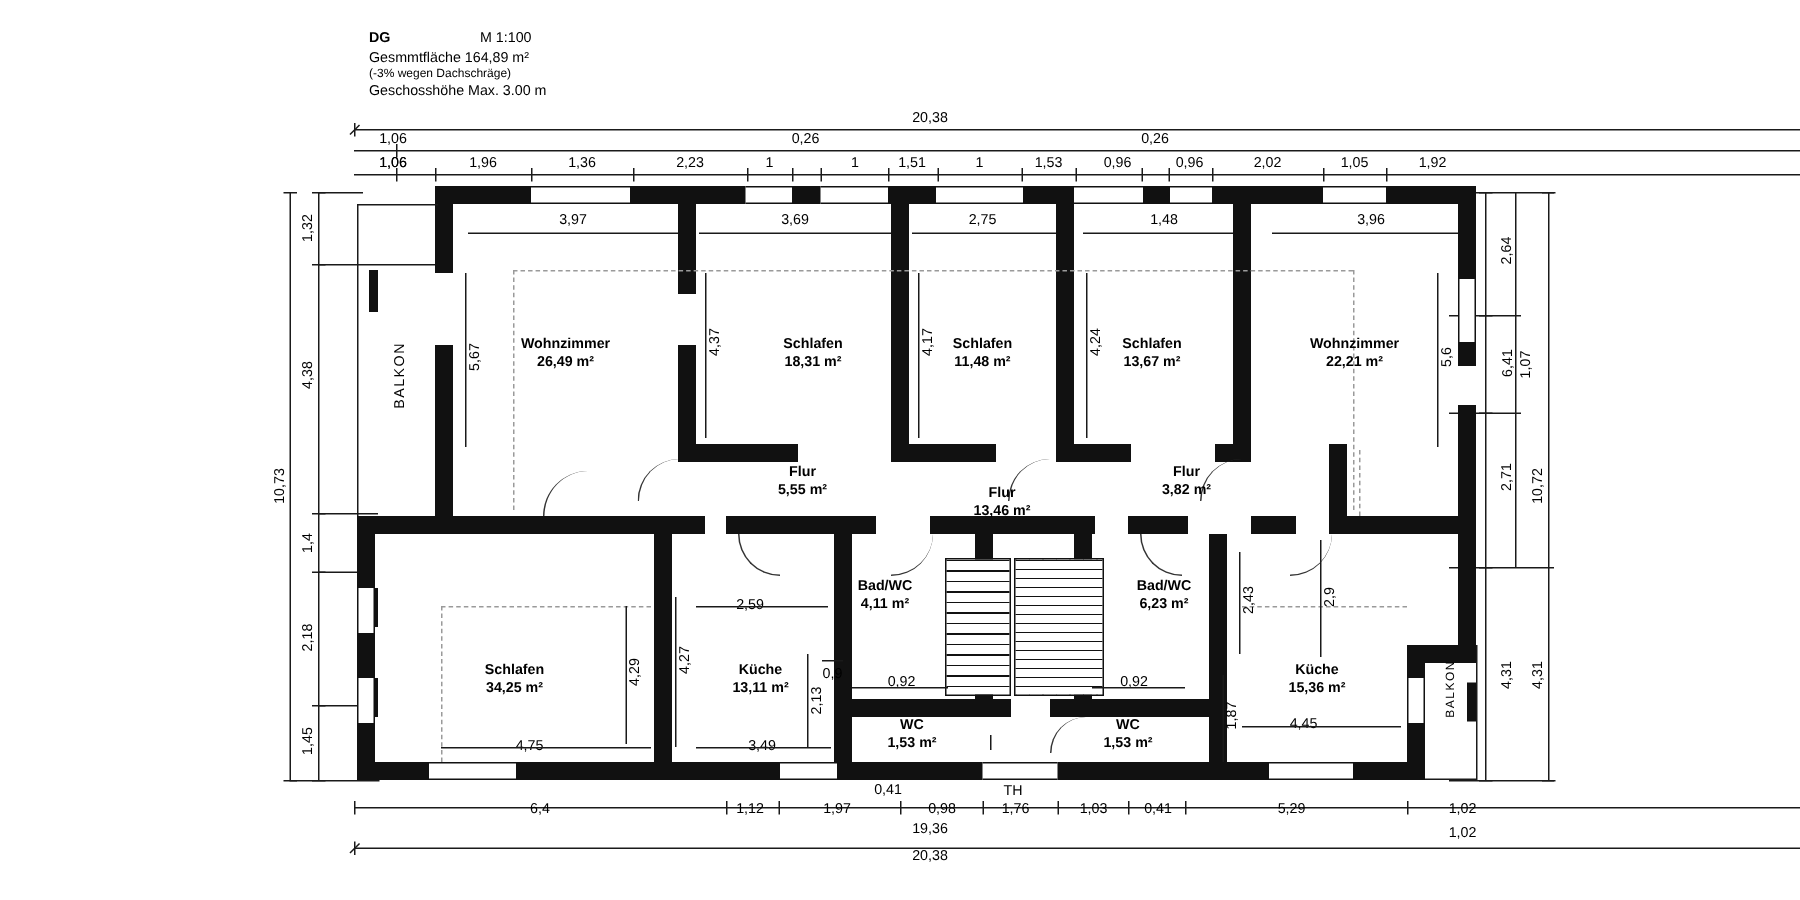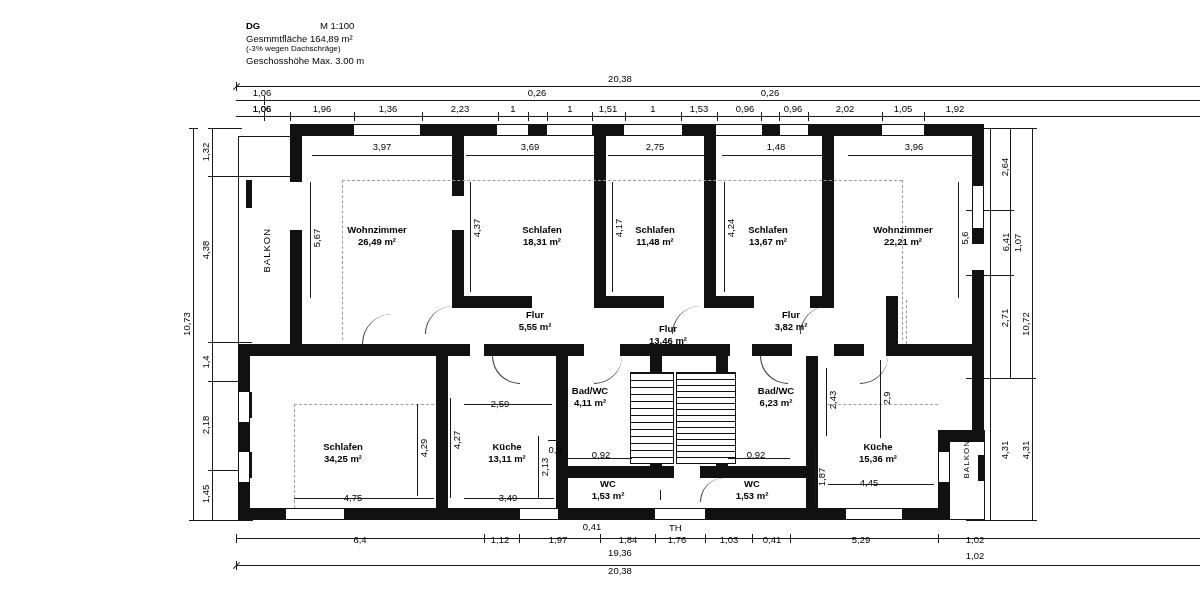--- a/index.html
+++ b/index.html
@@ -171,21 +171,21 @@
   <div class="dl" style="left:236px; top:565px; width:1028px; height:1px;"></div>
   <div class="t c" style="left:620px; top:566px;">20,38</div>
   <div class="tick" style="left:236px; top:561px;"></div>
 
   <div class="dl" style="left:236px; top:538px; width:1028px; height:1px;"></div>
   <div class="t c" style="left:620px; top:548px;">19,36</div>
 
   <div class="t c" style="left:360px; top:535px;">6,4</div>
   <div class="t c" style="left:500px; top:535px;">1,12</div>
   <div class="t c" style="left:558px; top:535px;">1,97</div>
-  <div class="t c" style="left:628px; top:535px;">1,84</div>
+  <div class="t c" style="left:628px; top:535px;">0,98</div>
   <div class="t c" style="left:677px; top:535px;">1,76</div>
   <div class="t c" style="left:729px; top:535px;">1,03</div>
   <div class="t c" style="left:772px; top:535px;">0,41</div>
   <div class="t c" style="left:861px; top:535px;">5,29</div>
   <div class="t c" style="left:975px; top:535px;">1,02</div>
   <div class="t c" style="left:975px; top:551px;">1,02</div>
 
   <div class="t c" style="left:592px; top:522px;">0,41</div>
 
   <div class="tick" style="left:236px; top:534px;"></div>

